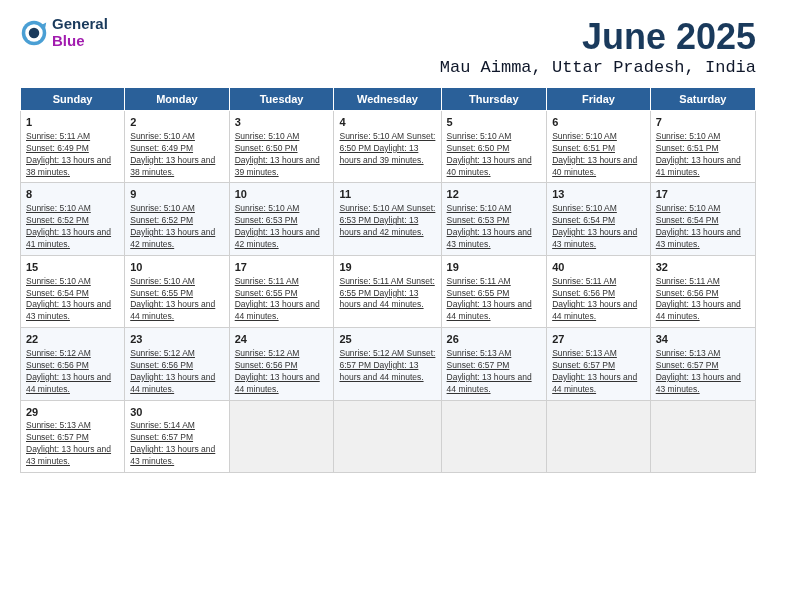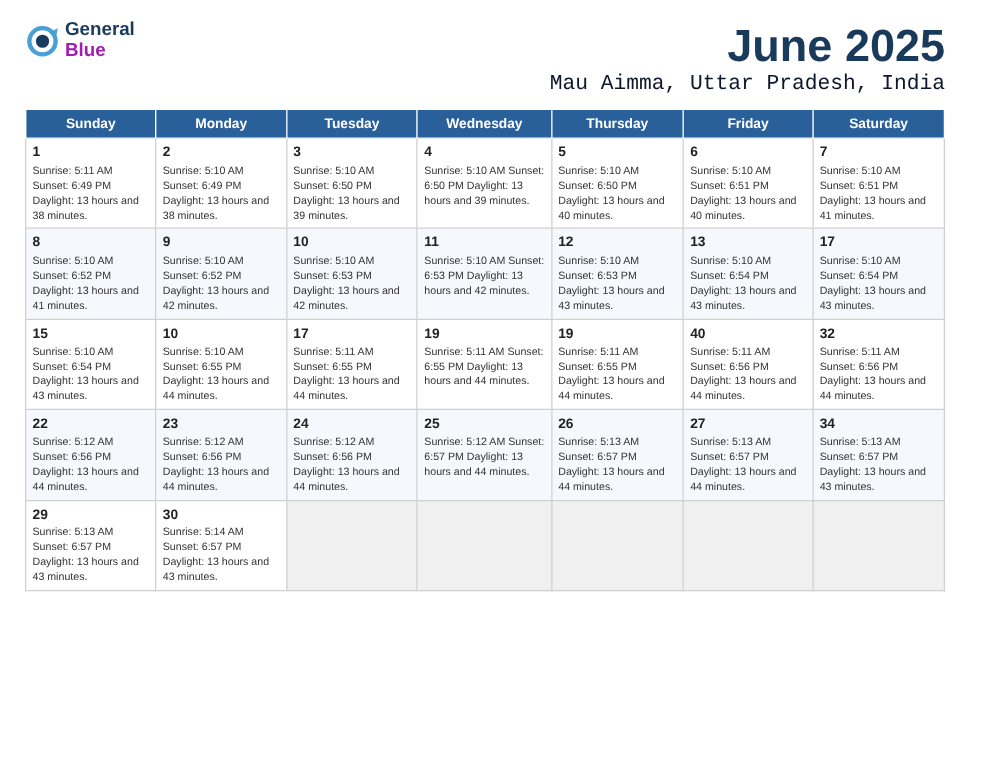--- a/index.html
+++ b/index.html
@@ -81,20 +81,21 @@
     .day-num {
       font-size: 11px;
       font-weight: bold;
       display: block;
       margin-bottom: 1px;
     }
     .day-detail {
       font-size: 8.5px;
       color: #333;
       line-height: 1.4;
+      text-decoration: underline;
     }
     .empty-cell {
       background: #f0f0f0 !important;
     }
   </style>
 </head>
 <body>
 
 <div class="page">
   <div class="header">

